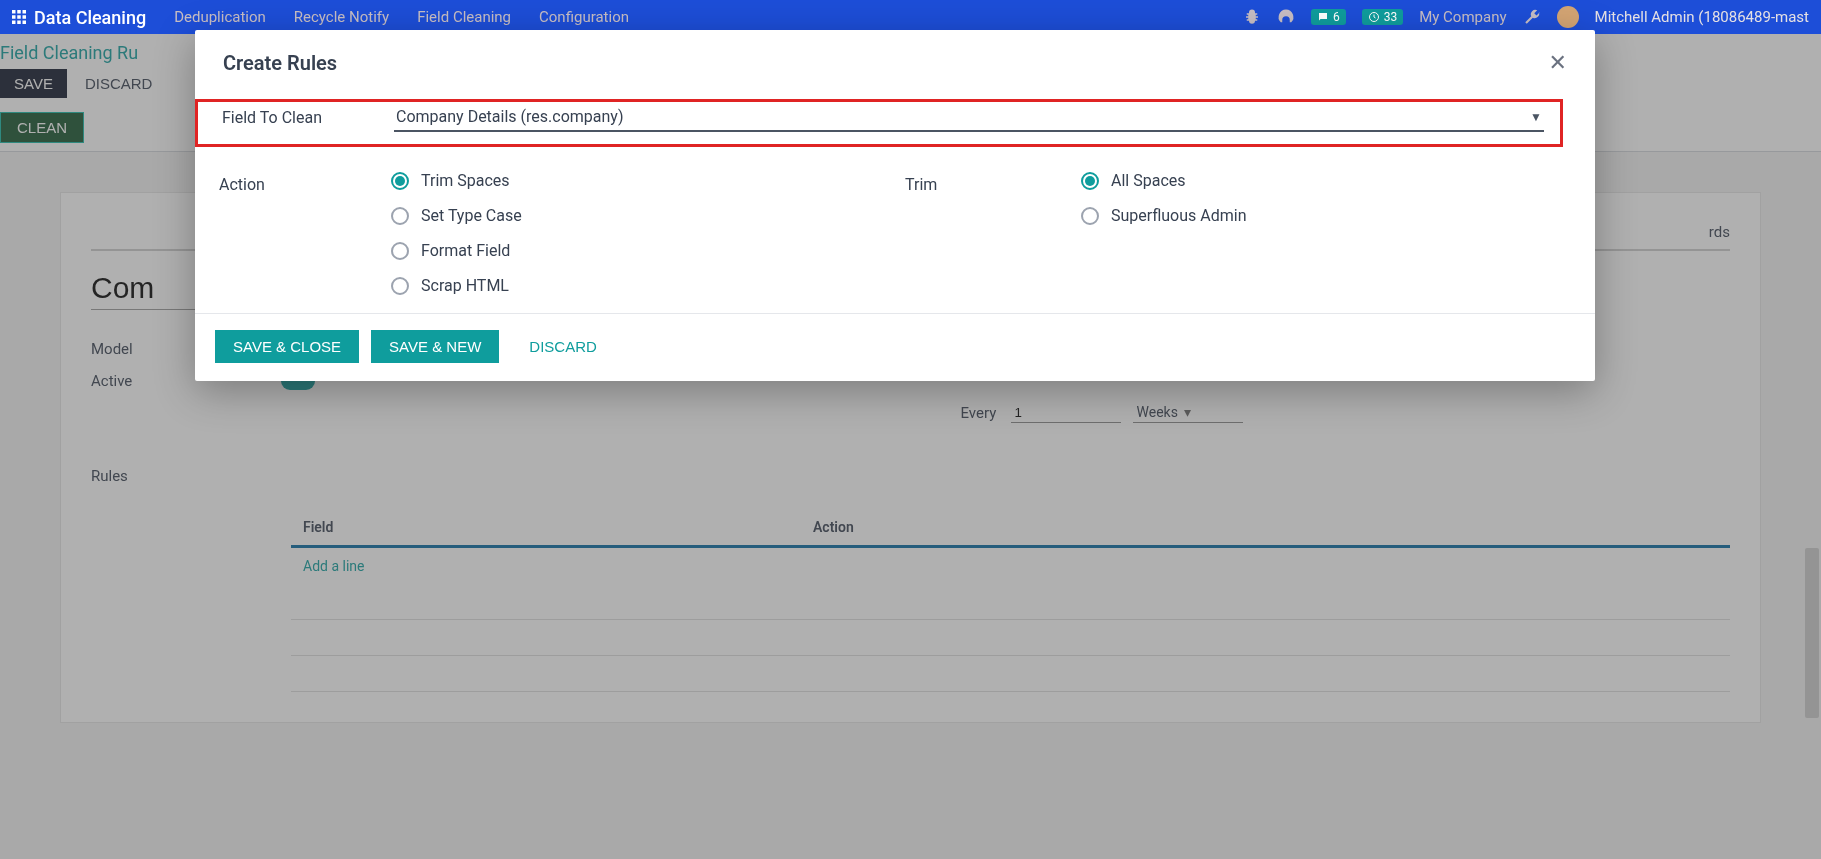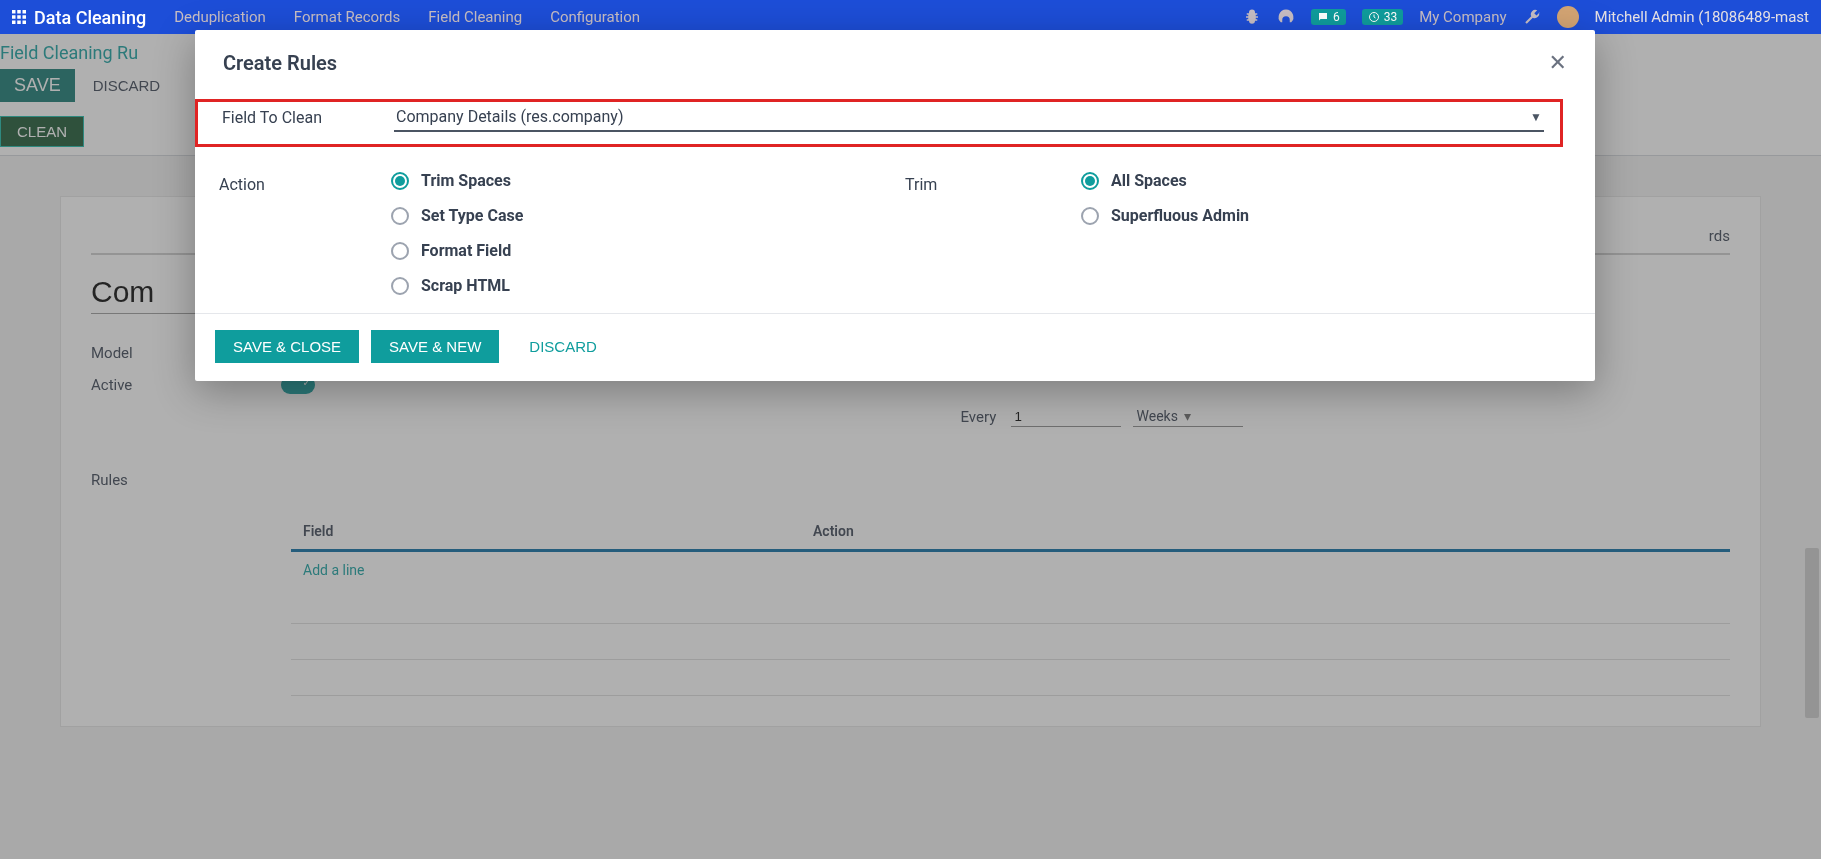--- a/index.html
+++ b/index.html
@@ -64,24 +64,24 @@
   padding: 8px 0 0 0;
 }
 .breadcrumb {
   color: #0f9d9d;
   font-size: 18px;
   padding-left: 0;
   margin-bottom: 6px;
 }
 .btnrow { display:flex; gap:4px; }
 .btn-primary {
-  background: #0f766e;
+  background: #0f172a;
   color: #fff;
   padding: 6px 14px;
-  font-size: 18px;
+  font-size: 15px;
   font-weight: 500;
   border: none;
   cursor: pointer;
 }
 .btn-secondary {
   background: transparent;
   color: #374151;
   padding: 6px 14px;
   font-size: 15px;
   border: none;
@@ -201,21 +201,21 @@
   justify-content:space-between;
   align-items:center;
   cursor:pointer;
 }
 .field-input .caret { color:#4b5563; font-size:12px;}
 
 .options-row { display:flex; padding-left: 0; }
 .options-col { flex:1; display:flex;}
 .col-label { width:196px; padding-left: 24px; font-size:16px; padding-top:4px;}
 .radio-group { display:flex; flex-direction:column; gap:16px; }
-.radio-item { display:flex; align-items:center; gap:12px; font-size:16px; cursor:pointer;font-weight:bold;}
+.radio-item { display:flex; align-items:center; gap:12px; font-size:16px; cursor:pointer;}
 .radio {
   width:18px; height:18px; border-radius:50%; border:2px solid #9ca3af;
   display:inline-flex; align-items:center; justify-content:center;
 }
 .radio.checked { border-color:#0f9d9d;}
 .radio.checked::after {
   content:""; width:10px; height:10px; background:#0f9d9d; border-radius:50%;
 }
 
 .modal-footer {
@@ -240,21 +240,21 @@
       <rect x="12" y="0" width="4" height="4"></rect>
       <rect x="0" y="6" width="4" height="4"></rect>
       <rect x="6" y="6" width="4" height="4"></rect>
       <rect x="12" y="6" width="4" height="4"></rect>
       <rect x="0" y="12" width="4" height="4"></rect>
       <rect x="6" y="12" width="4" height="4"></rect>
       <rect x="12" y="12" width="4" height="4"></rect>
     </svg>
   <span class="app-title">Data Cleaning</span>
   <span class="nav-item">Deduplication</span>
-  <span class="nav-item">Format Records</span>
+  <span class="nav-item">Recycle Notify</span>
   <span class="nav-item">Field Cleaning</span>
   <span class="nav-item">Configuration</span>
   <div class="right">
     <svg class="icon-svg" viewBox="0 0 24 24">
         <path d="M12 2a4 4 0 00-4 4v1H5v2h2v2H4v2h3v2H5v2h3a4 4 0 008 0h3v-2h-2v-2h3v-2h-3V9h2V7h-3V6a4 4 0 00-4-4z"></path>
       </svg>
     <svg class="icon-svg" viewBox="0 0 24 24">
         <path d="M12 2a10 10 0 00-7 17h2v-3a5 5 0 0110 0v3h2A10 10 0 0012 2z"></path>
       </svg>
     <span class="badge">

